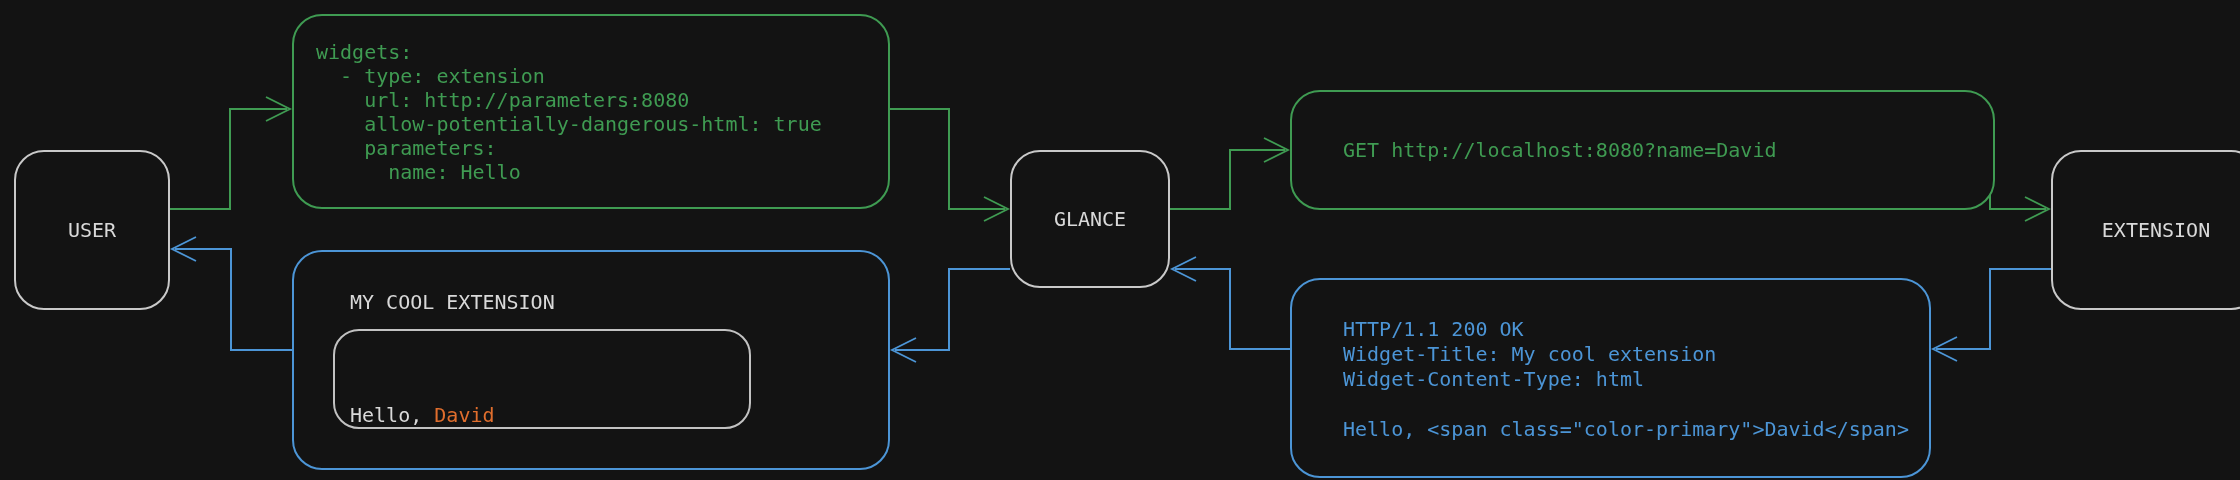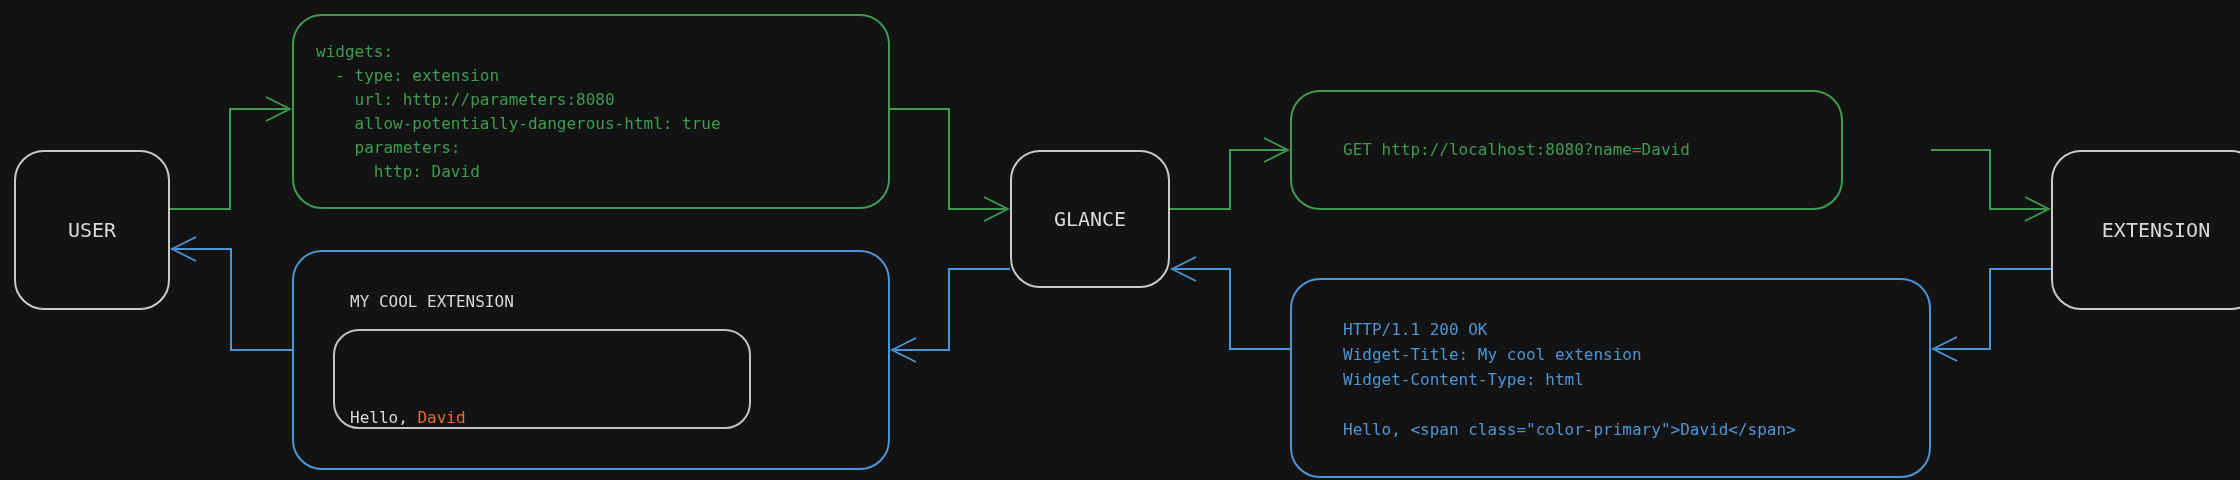--- a/index.html
+++ b/index.html
@@ -26,28 +26,28 @@
   .node{
     position:absolute;box-sizing:border-box;
     border:2px solid var(--node-border);border-radius:30px;
     display:flex;align-items:center;justify-content:center;
     color:var(--text-light);font-size:20px;
     background:var(--background);
   }
   .msg{
     position:absolute;box-sizing:border-box;
     border:2px solid;border-radius:30px;
-    font-size:16px;background:var(--background);
+    font-size:20px;background:var(--background);
   }
   .msg.green{border-color:var(--green);color:var(--green);}
   .msg.blue{border-color:var(--blue);color:var(--blue);}
   .line{display:block;white-space:pre;line-height:25px;min-height:25px;}
   #config-box{left:292px;top:14px;width:598px;height:195px;padding:24px 16px 0 22px;}
   #config-box .line{line-height:24px;min-height:24px;}
-  #request-box{left:1290px;top:90px;width:553px;height:120px;display:flex;align-items:center;padding-left:51px;}
+  #request-box{left:1290px;top:90px;width:705px;height:120px;display:flex;align-items:center;padding-left:51px;}
   #request-box .line{line-height:24px;min-height:24px;}
   #response-box{left:1290px;top:250px;width:641px;height:200px;padding:37px 12px 0 51px;margin-top:28px;}
   #widget-box{left:292px;top:250px;width:598px;height:220px;}
   #widget-title{position:absolute;left:56px;top:38px;color:var(--text-light);white-space:pre;line-height:24px;}
   #widget-inner{
     position:absolute;left:39px;top:77px;width:418px;height:100px;box-sizing:border-box;
     border:2px solid var(--inner-border);border-radius:26px;
     display:flex;align-items:flex-end;padding-left:15px;white-space:pre;
   }
   #widget-inner .greet-prefix{color:var(--text-light);}
@@ -95,21 +95,21 @@
   <div class="node" id="extension-node">
     <span>EXTENSION</span>
   </div>
 
   <div class="msg green" id="config-box">
     <span class="line">widgets:</span>
     <span class="line">  - type: extension</span>
     <span class="line">    url: http://parameters:8080</span>
     <span class="line">    allow-potentially-dangerous-html: true</span>
     <span class="line">    parameters:</span>
-    <span class="line">      http: David</span>
+    <span class="line">      name: Hello</span>
   </div>
 
   <div class="msg green" id="request-box">
     <span class="line">GET http://localhost:8080?name=David</span>
   </div>
 
   <div class="msg blue" id="response-box">
     <span class="line">HTTP/1.1 200 OK</span>
     <span class="line">Widget-Title: My cool extension</span>
     <span class="line">Widget-Content-Type: html</span>

